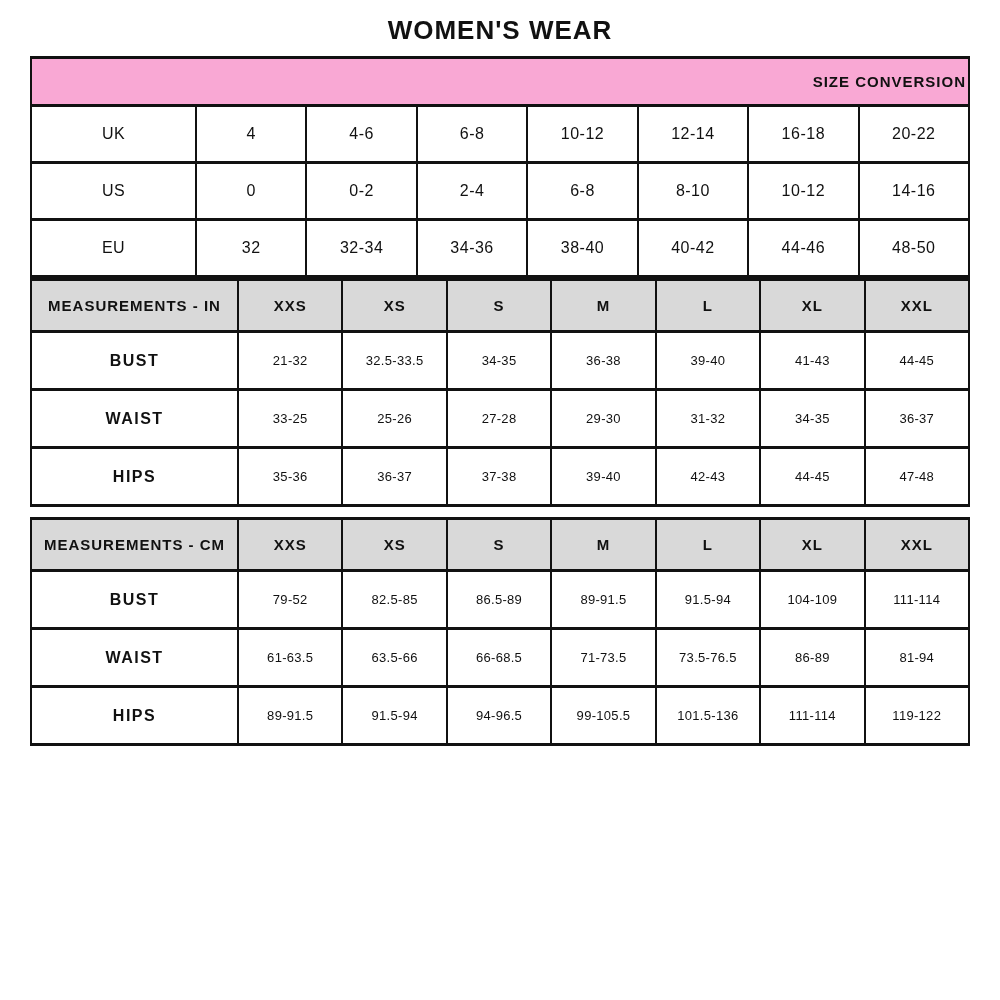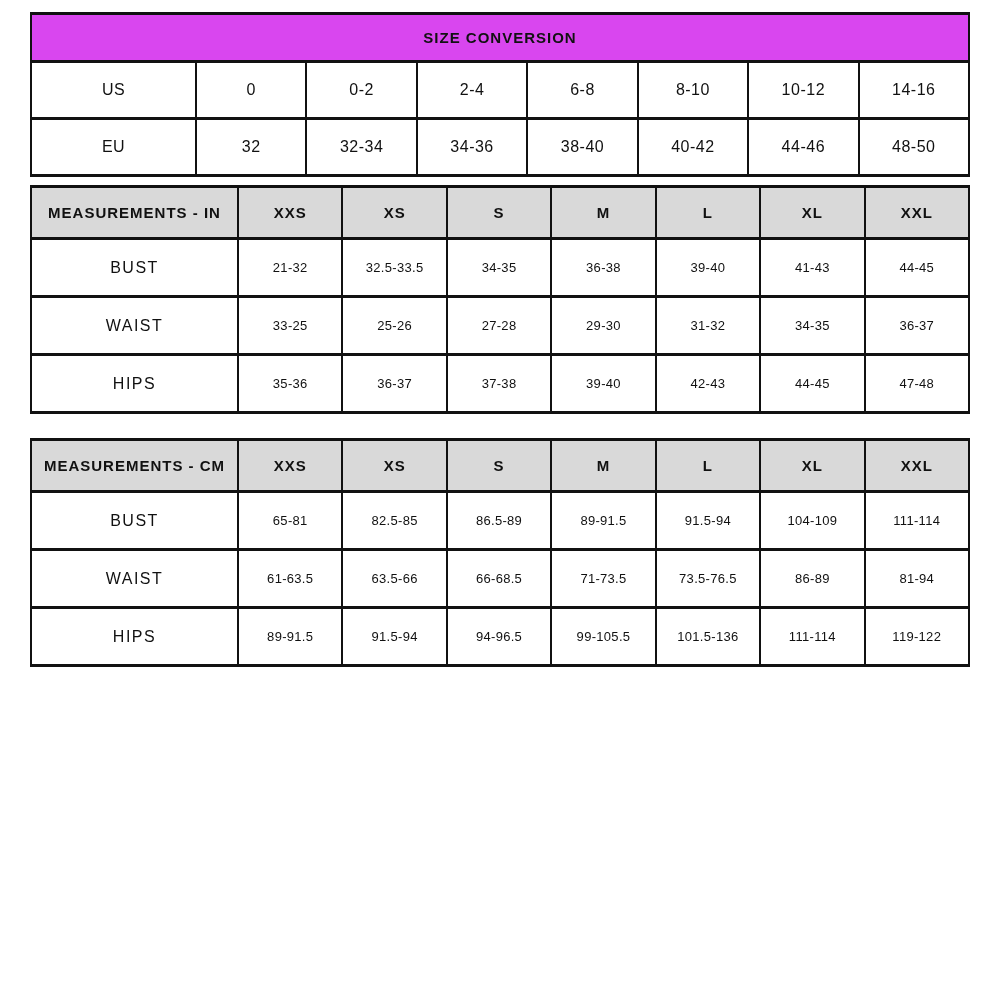--- a/index.html
+++ b/index.html
@@ -24,38 +24,39 @@
     letter-spacing: 1px;
     padding: 16px 0 0 0;
     line-height: 28px;
   }
   table.tbl {
     width: 100%;
     border-collapse: collapse;
     table-layout: fixed;
   }
   table.t1 { margin-top: 12px; }
-  table.t2 { margin-top: 8px; }
-  table.t3 { margin-top: 24px; }
+  table.t2 { }
+  table.t3 { margin-top: 10px; }
   .tbl td {
     border: 2px solid #111111;
     border-top-width: 3px;
     border-bottom-width: 3px;
     text-align: center;
     vertical-align: middle;
     padding: 0 2px;
     overflow: hidden;
     white-space: nowrap;
   }
   .title-row td {
     height: 45px;
-    background: #d946ef;
+    background: #f9a8d4;
     font-weight: bold;
     font-size: 15px;
     letter-spacing: 1px;
+    text-align: right;
   }
   .t1 .head-row td {
     height: 54px;
     font-size: 16px;
     letter-spacing: 1.5px;
   }
   .t1 .body-row td {
     height: 54px;
     font-size: 16px;
     letter-spacing: 0.5px;
@@ -68,42 +69,54 @@
     letter-spacing: 1px;
   }
   .meas-row td {
     height: 55px;
     font-size: 13px;
     letter-spacing: 0.3px;
   }
   .meas-row td.row-label {
     font-size: 16px;
     letter-spacing: 1.5px;
+    font-weight: bold;
   }
 </style>
 </head>
 <body>
 
 <div class="page">
 
+  <div class="page-title">WOMEN'S WEAR</div>
 
   <table class="tbl t1">
     <colgroup>
         <col style="width:165px">
         <col>
         <col>
         <col>
         <col>
         <col>
         <col>
         <col>
       </colgroup>
     <tbody>
       <tr class="title-row">
         <td colspan="8">SIZE CONVERSION</td>
+      </tr>
+      <tr class="body-row">
+        <td class="row-label">UK</td>
+        <td>4</td>
+        <td>4-6</td>
+        <td>6-8</td>
+        <td>10-12</td>
+        <td>12-14</td>
+        <td>16-18</td>
+        <td>20-22</td>
       </tr>
       <tr class="body-row">
         <td class="row-label">US</td>
         <td>0</td>
         <td>0-2</td>
         <td>2-4</td>
         <td>6-8</td>
         <td>8-10</td>
         <td>10-12</td>
         <td>14-16</td>
@@ -193,21 +206,21 @@
         <td>XXS</td>
         <td>XS</td>
         <td>S</td>
         <td>M</td>
         <td>L</td>
         <td>XL</td>
         <td>XXL</td>
       </tr>
       <tr class="meas-row">
         <td class="row-label">BUST</td>
-        <td>65-81</td>
+        <td>79-52</td>
         <td>82.5-85</td>
         <td>86.5-89</td>
         <td>89-91.5</td>
         <td>91.5-94</td>
         <td>104-109</td>
         <td>111-114</td>
       </tr>
       <tr class="meas-row">
         <td class="row-label">WAIST</td>
         <td>61-63.5</td>

